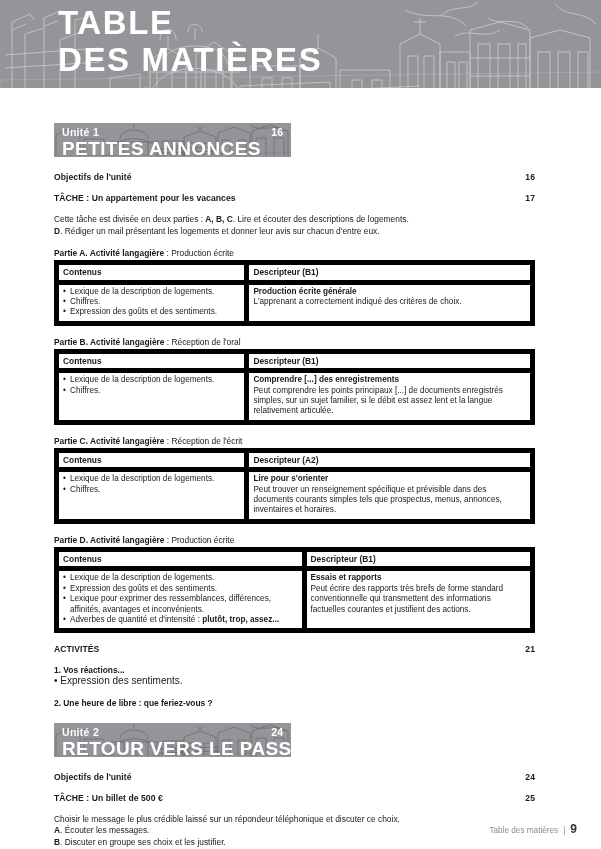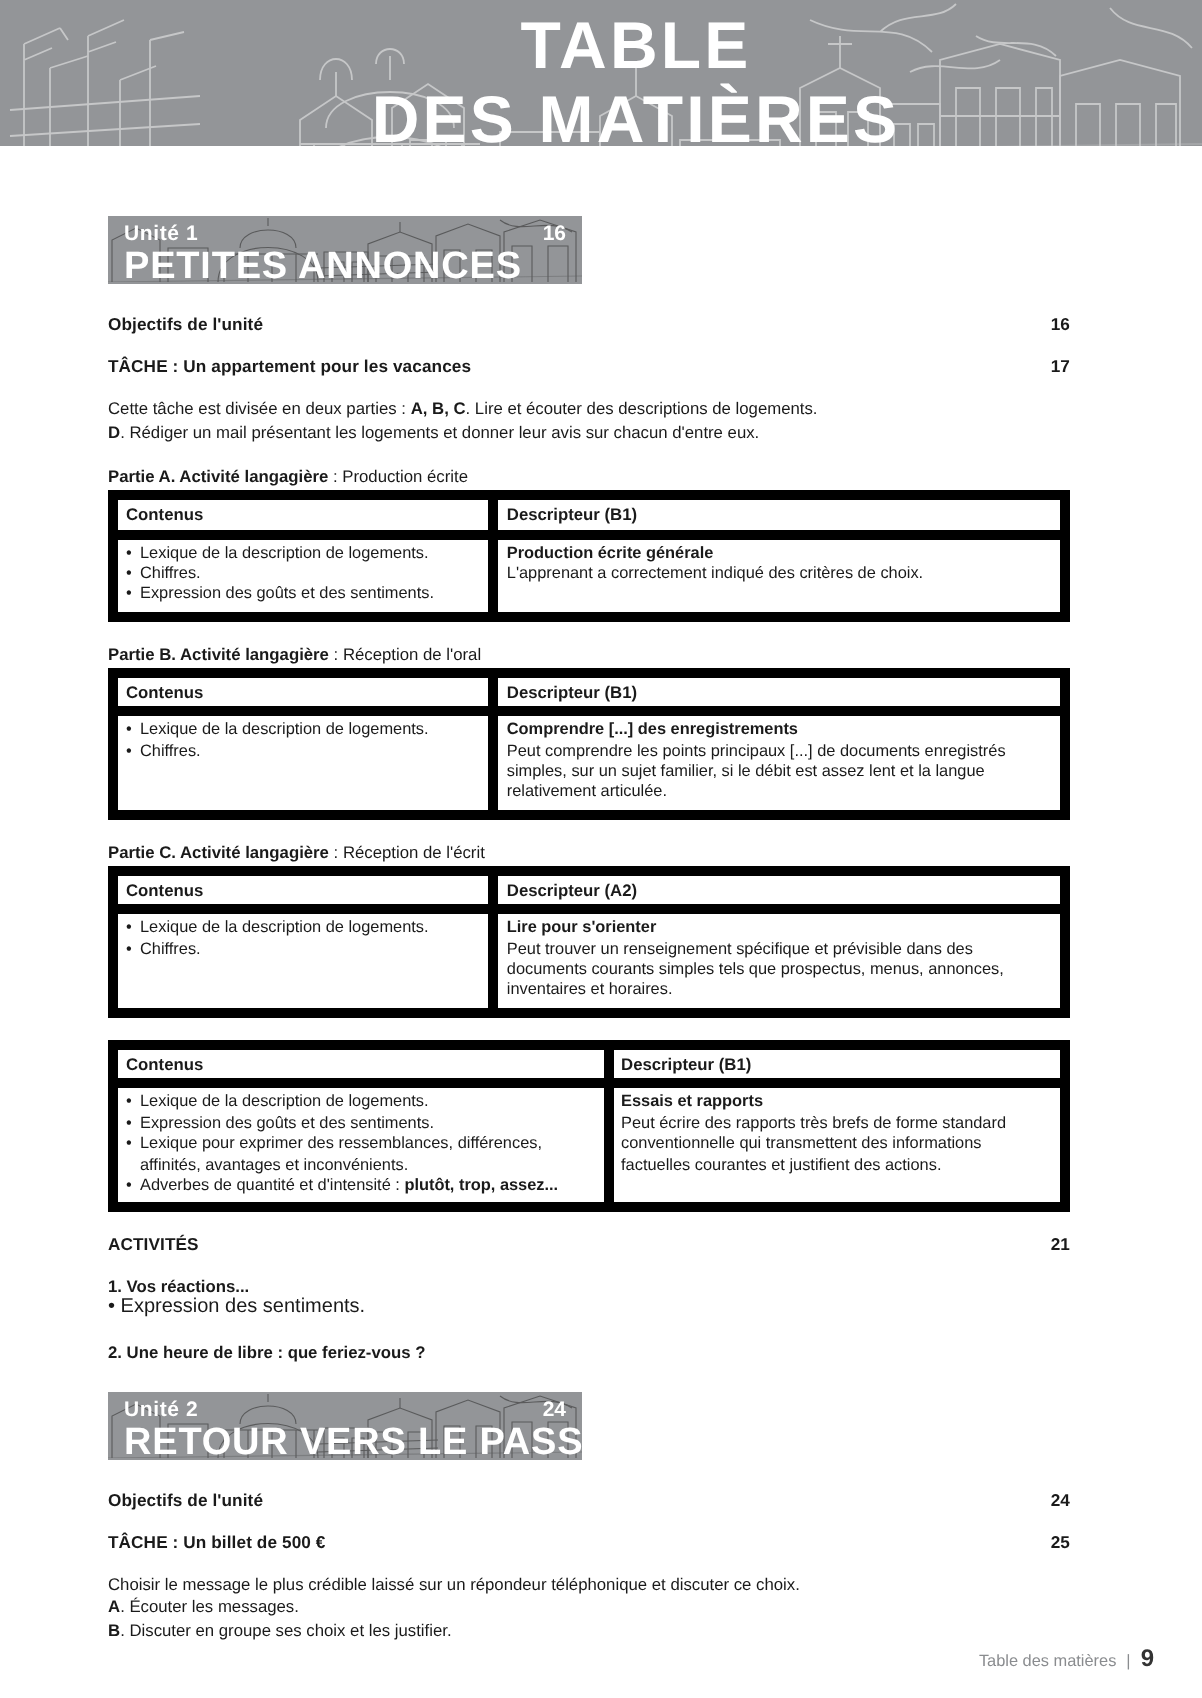--- a/index.html
+++ b/index.html
@@ -13,24 +13,23 @@
     font-family: "Liberation Sans", sans-serif;
     color: #1a1a1a;
     overflow: hidden;
     position: relative;
   }
 
   
   .header {
     position: relative;
     width: 601px;
-    height: 73px;
+    height: 88px;
     background: #939598;
     overflow: hidden;
-    text-align: center;
   }
   .header-sketch {
     position: absolute;
     left: 0; top: 0;
     width: 601px; height: 100px;
     opacity: 0.55;
   }
   .header-title {
     position: absolute;
     left: 58px;
@@ -399,20 +398,23 @@
       <td>
         <span class="desc-head">Lire pour s'orienter</span>
         <span>Peut trouver un renseignement spécifique et prévisible dans des documents courants simples tels que prospectus, menus, annonces, inventaires et horaires.</span>
       </td>
     </tr>
   </tbody>
     </table>
 
   <div class="gap-m"></div>
 
+  <div class="part-title">
+    <b>Partie D. Activité langagière</b><span> : Production écrite</span>
+  </div>
   <table class="t">
     <colgroup>
         <col style="width:52%">
         <col style="width:48%">
       </colgroup>
     <tbody>
         <tr>
       <th>Contenus</th>
       <th>Descripteur (B1)</th>
     </tr>

